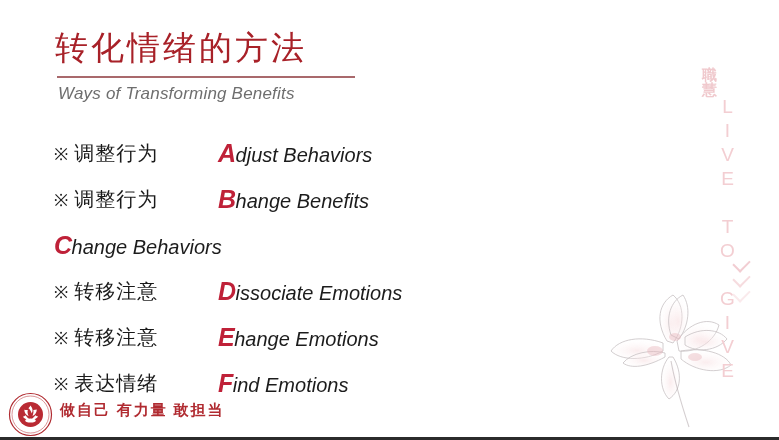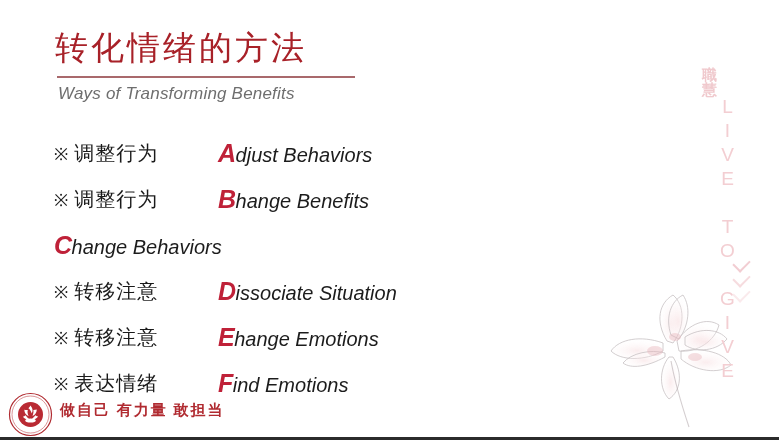--- a/index.html
+++ b/index.html
@@ -235,21 +235,21 @@
       <div class="row-cn"><span class="mark">※</span><span>调整行为</span></div>
       <div class="row-en"><span class="cap">B</span><span>hange Benefits</span></div>
     </div>
 
     <div class="method-row">
       <div class="row-en"><span class="cap">C</span><span>hange Behaviors</span></div>
     </div>
 
     <div class="method-row">
       <div class="row-cn"><span class="mark">※</span><span>转移注意</span></div>
-      <div class="row-en"><span class="cap">D</span><span>issociate Situation</span></div>
+      <div class="row-en"><span class="cap">D</span><span>issociate Emotions</span></div>
     </div>
 
     <div class="method-row">
       <div class="row-cn"><span class="mark">※</span><span>转移注意</span></div>
       <div class="row-en"><span class="cap">E</span><span>hange Emotions</span></div>
     </div>
 
     <div class="method-row">
       <div class="row-cn"><span class="mark">※</span><span>表达情绪</span></div>
       <div class="row-en"><span class="cap">F</span><span>ind Emotions</span></div>

